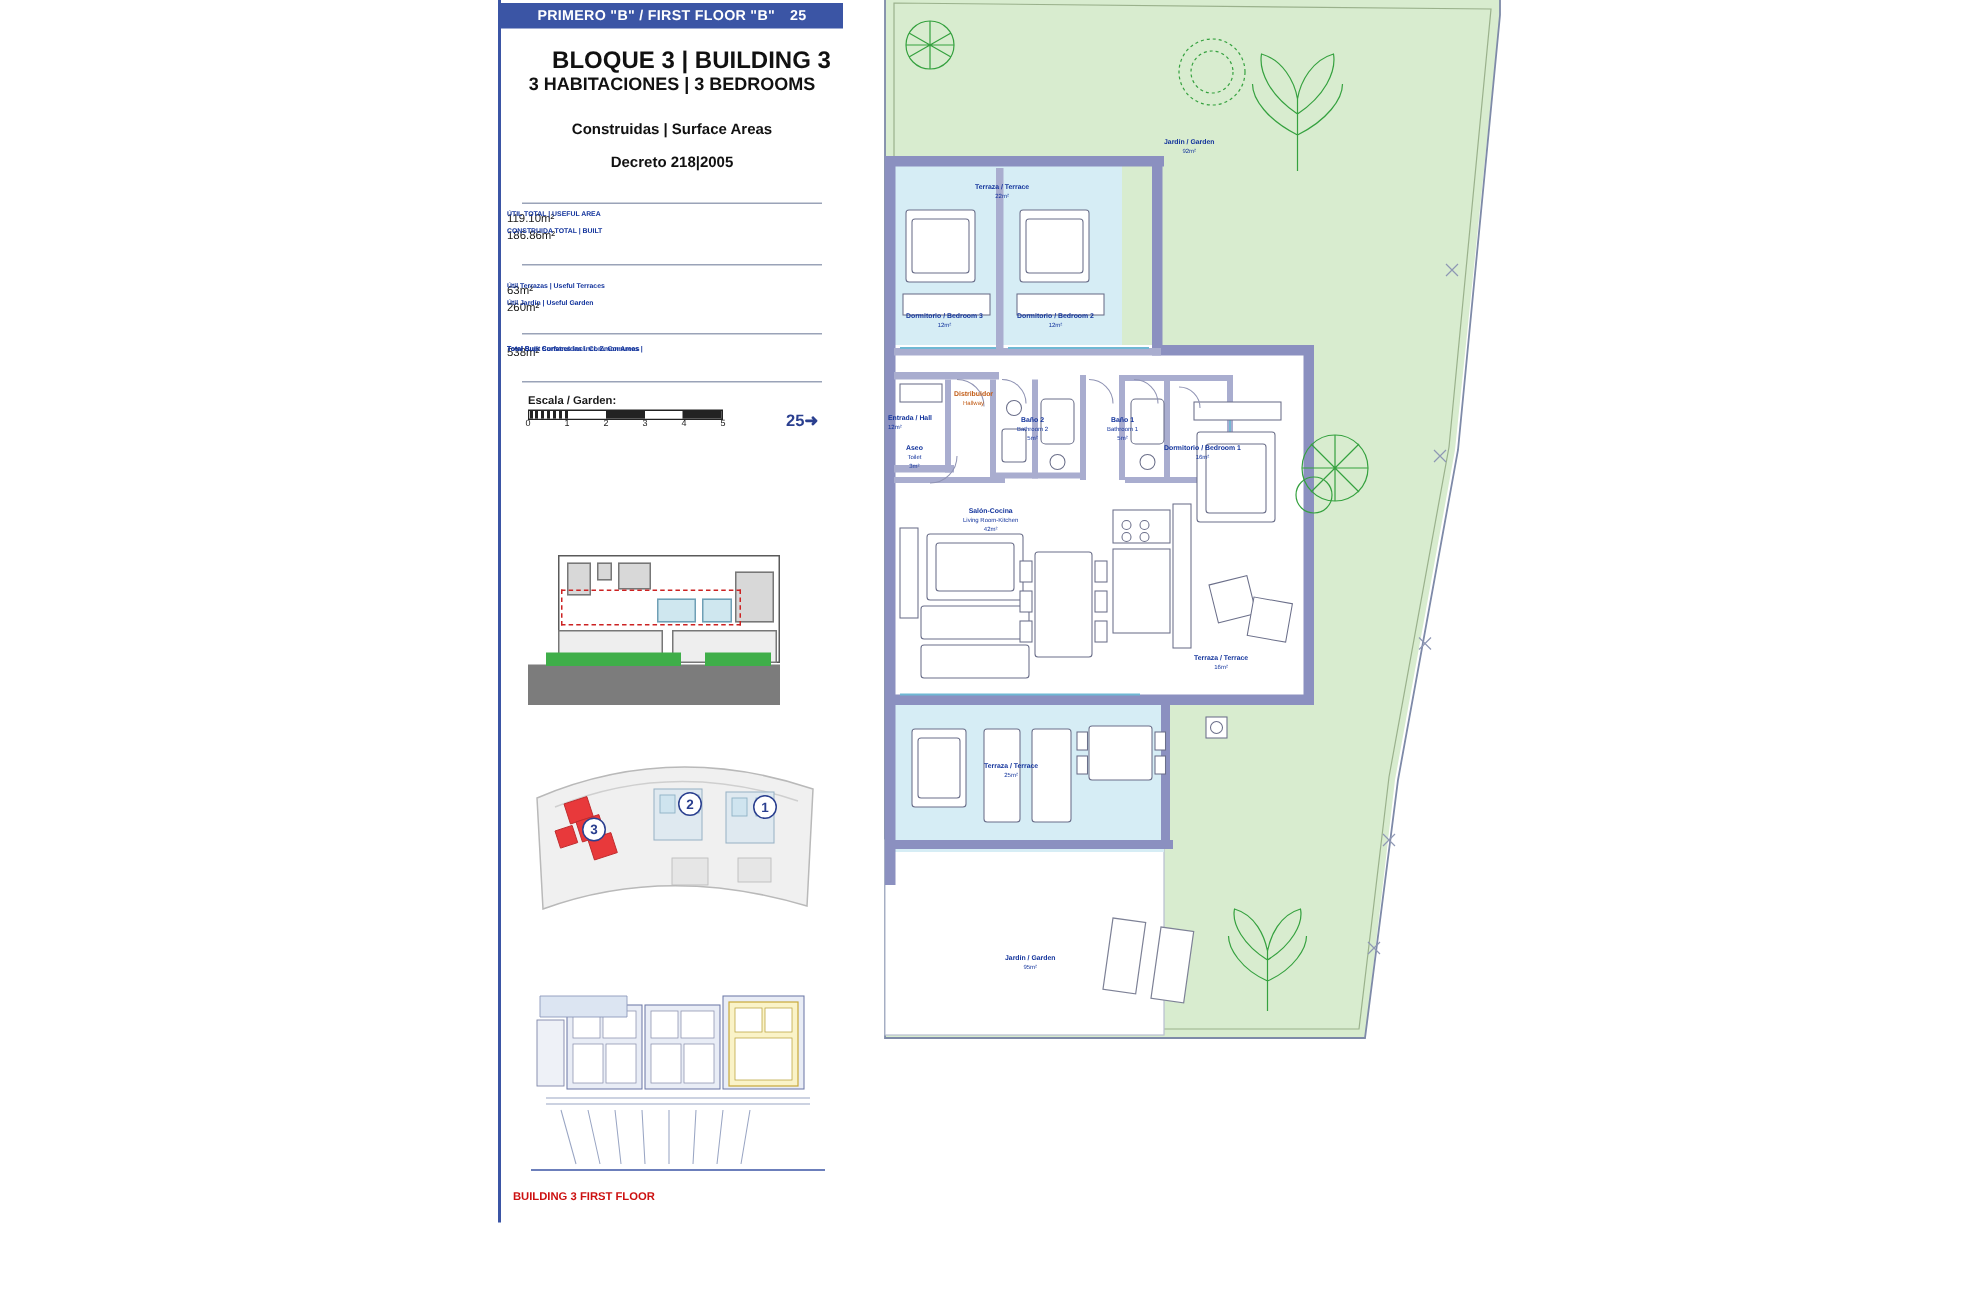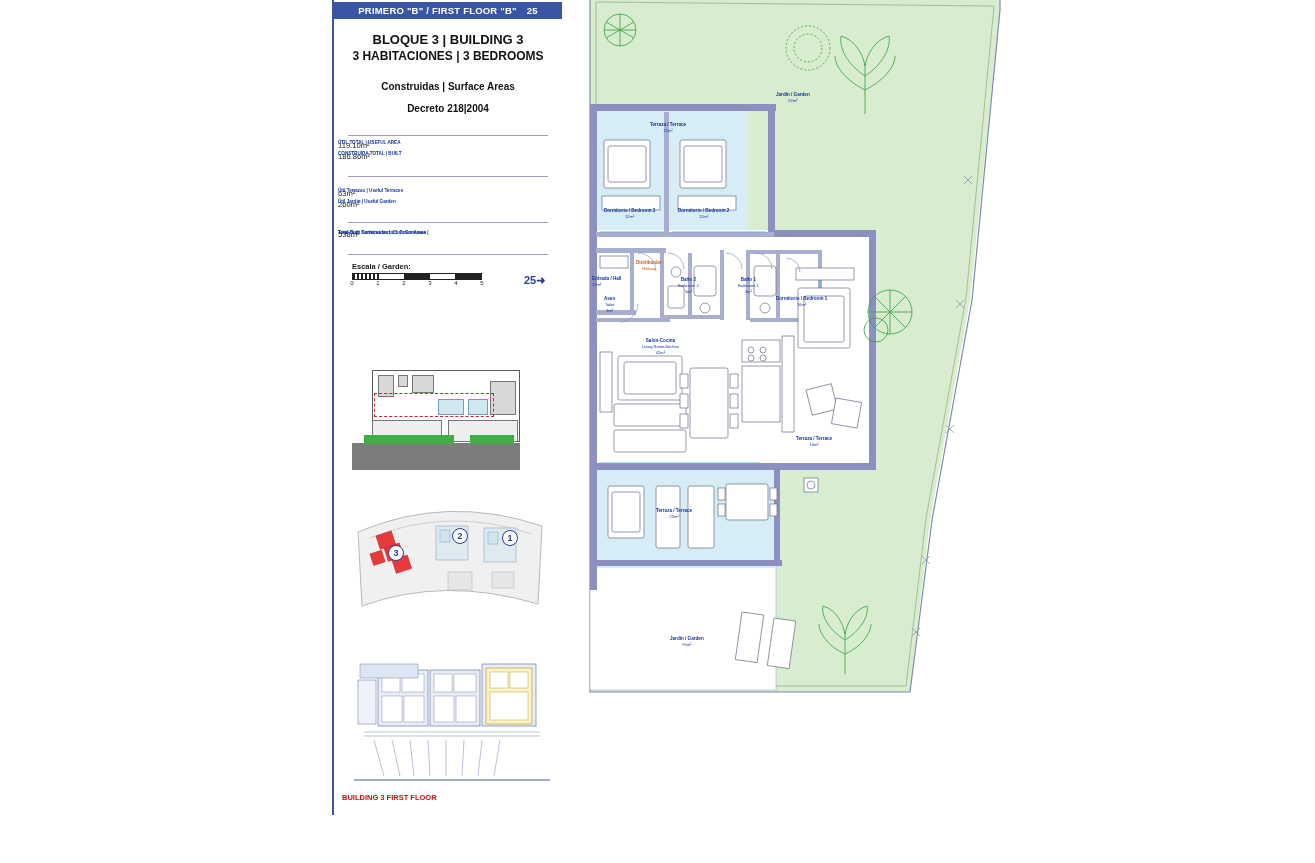--- a/index.html
+++ b/index.html
@@ -25,21 +25,21 @@
     display:flex; align-items:center; justify-content:center;
     font-size:9.5px; font-weight:bold; letter-spacing:.2px;
   }
   .title-bar .num {
     margin-left:10px; font-size:9.5px; font-weight:bold;
   }
   .hdr {
     position:absolute; left:0; width:228px; text-align:center;
     color:#111; font-weight:bold;
   }
-  .hdr-b1 { top:32px; font-size:13px; }
+  .hdr-b1 { top:32px; font-size:16px;margin-left:13px; }
   .hdr-b2 { top:49px; font-size:12px; }
   .hdr-s1 { top:81px; font-size:10px; }
   .hdr-s2 { top:103px; font-size:10px; }
 
   .rule { position:absolute; left:14px; width:200px; border-top:1px solid #9aa3b8; }
 
   .area-block { position:absolute; left:4px; width:202px; font-size:7.6px; color:#1a1a1a; }
   .area-row { display:flex; justify-content:space-between; line-height:11px; }
   .area-row .lbl { white-space:nowrap; }
   .area-row .val { white-space:nowrap; }
@@ -100,21 +100,21 @@
   <div class="left-panel">
 
     <div class="title-bar">
       <span>PRIMERO  "B" / FIRST FLOOR "B"</span>
       <span class="num">25</span>
     </div>
 
     <div class="hdr hdr-b1">BLOQUE 3 | BUILDING 3</div>
     <div class="hdr hdr-b2">3 HABITACIONES | 3 BEDROOMS</div>
     <div class="hdr hdr-s1">Construidas | Surface Areas</div>
-    <div class="hdr hdr-s2">Decreto 218|2004</div>
+    <div class="hdr hdr-s2">Decreto 218|2005</div>
 
     <div class="rule" style="top:135px;"></div>
 
     <div class="area-block" style="top:140px;">
       <div class="area-row">
         <span class="lbl">ÚTIL TOTAL | USEFUL  AREA</span>
         <span class="val">119.10m²</span>
       </div>
       <div class="area-row">
         <span class="lbl">CONSTRUIDA TOTAL | BUILT</span>

